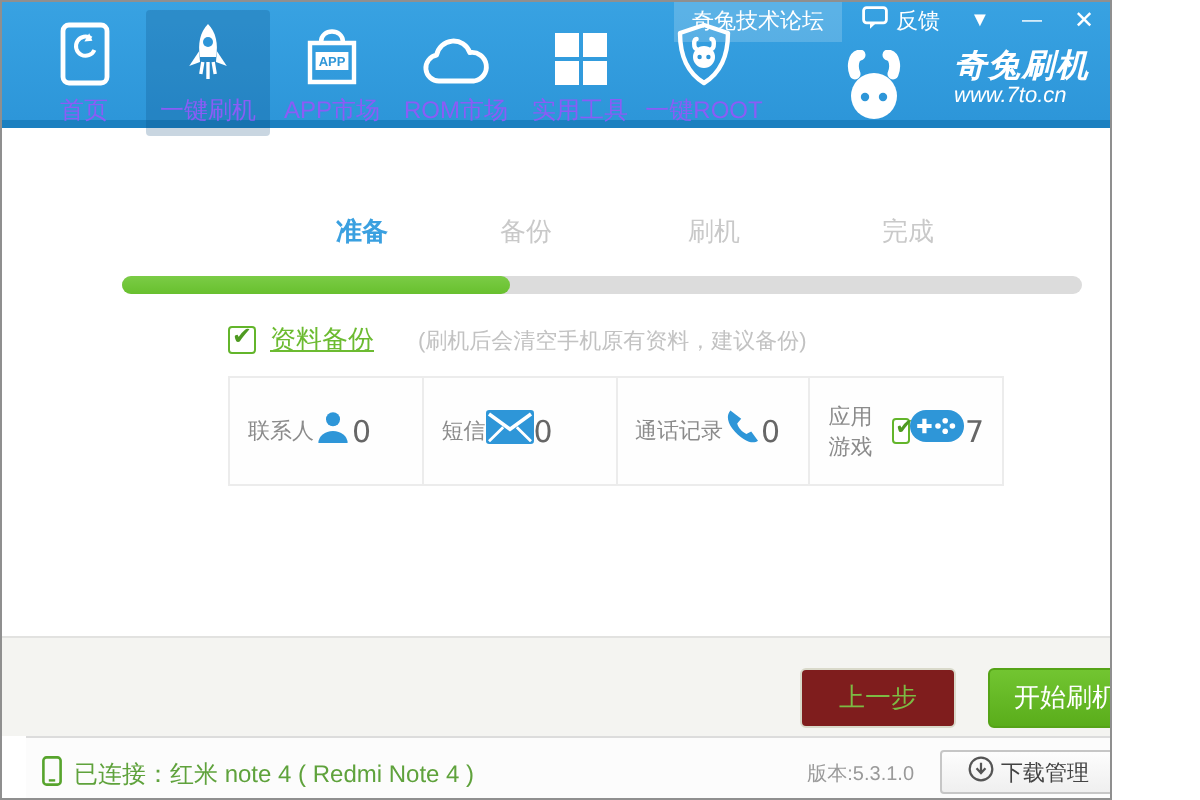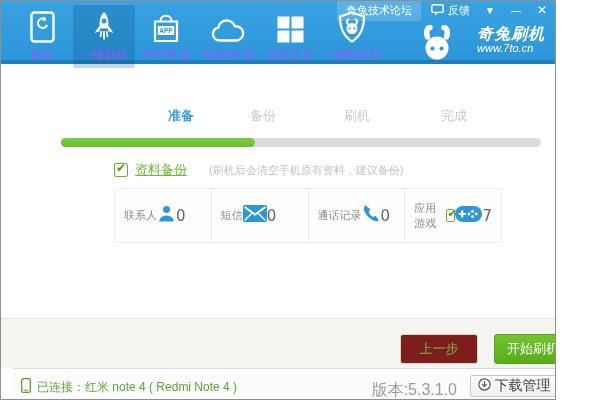--- a/index.html
+++ b/index.html
@@ -57,23 +57,23 @@
 
   
   .footer { position:absolute; top:317px; left:0; width:100%; height:50px; background:#f4f4f1; border-top:1px solid #e2e2e0; }
   .btn { position:absolute; top:15px; width:78px; height:30px; border-radius:3px; font-size:13px; text-align:center; line-height:28px; cursor:pointer; }
   .btn-prev { left:399px; background:#7f1d1d; border:1px solid #d9d9ca; color:#7cbb44; }
   .btn-start { left:493px; background:linear-gradient(#72c531,#5aad1b); border:1px solid #55a317; color:#fff; }
 
   
   .statusbar { position:absolute; top:367px; left:0; width:100%; height:33px; background:#fcfcfc; border-top:1px solid #dcdcdc;margin-left:12px; }
   .conn { position:absolute; left:8px; top:9px; display:flex; align-items:center; gap:6px; font-size:12px; color:#5fa23c; }
-  .version { position:absolute; right:110px; top:11px; font-size:16px; color:#9a9a9a; }
+  .version { position:absolute; right:110px; top:11px; font-size:10px; color:#9a9a9a; }
   .dl-btn { position:absolute; right:9px; top:6px; width:88px; height:22px; display:flex; align-items:center; justify-content:center; gap:4px;
-            background:linear-gradient(#fdfdfd,#efefef); border:1px solid #c6c6c6; border-radius:2px; font-size:14px; color:#444; cursor:pointer; }
+            background:linear-gradient(#fdfdfd,#efefef); border:1px solid #c6c6c6; border-radius:2px; font-size:11px; color:#444; cursor:pointer; }
 </style>
 </head>
 <body>
 
 <div class="window">
 
   <div class="header"></div>
   <div class="header-strip"></div>
 
   <div class="titlebar">

